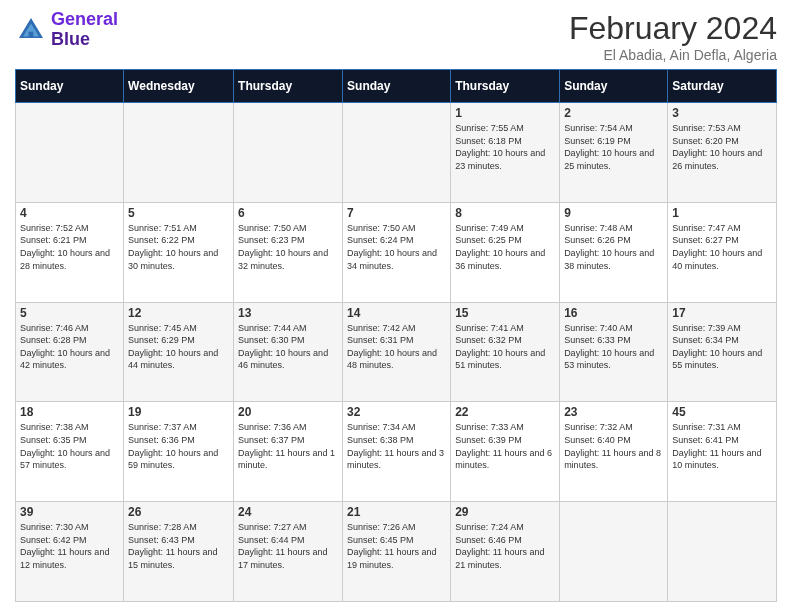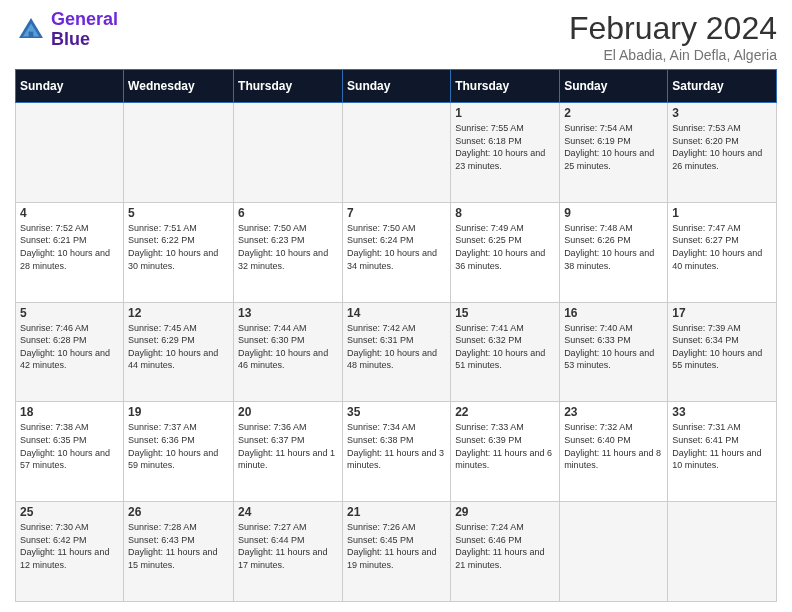--- a/index.html
+++ b/index.html
@@ -155,27 +155,27 @@
           <td><span class="day-number">13</span><span class="day-info">Sunrise: 7:44 AM<br>Sunset: 6:30 PM<br>Daylight: 10 hours and 46 minutes.</span></td>
           <td><span class="day-number">14</span><span class="day-info">Sunrise: 7:42 AM<br>Sunset: 6:31 PM<br>Daylight: 10 hours and 48 minutes.</span></td>
           <td><span class="day-number">15</span><span class="day-info">Sunrise: 7:41 AM<br>Sunset: 6:32 PM<br>Daylight: 10 hours and 51 minutes.</span></td>
           <td><span class="day-number">16</span><span class="day-info">Sunrise: 7:40 AM<br>Sunset: 6:33 PM<br>Daylight: 10 hours and 53 minutes.</span></td>
           <td><span class="day-number">17</span><span class="day-info">Sunrise: 7:39 AM<br>Sunset: 6:34 PM<br>Daylight: 10 hours and 55 minutes.</span></td>
         </tr>
         <tr>
           <td><span class="day-number">18</span><span class="day-info">Sunrise: 7:38 AM<br>Sunset: 6:35 PM<br>Daylight: 10 hours and 57 minutes.</span></td>
           <td><span class="day-number">19</span><span class="day-info">Sunrise: 7:37 AM<br>Sunset: 6:36 PM<br>Daylight: 10 hours and 59 minutes.</span></td>
           <td><span class="day-number">20</span><span class="day-info">Sunrise: 7:36 AM<br>Sunset: 6:37 PM<br>Daylight: 11 hours and 1 minute.</span></td>
-          <td><span class="day-number">35</span><span class="day-info">Sunrise: 7:34 AM<br>Sunset: 6:38 PM<br>Daylight: 11 hours and 3 minutes.</span></td>
+          <td><span class="day-number">32</span><span class="day-info">Sunrise: 7:34 AM<br>Sunset: 6:38 PM<br>Daylight: 11 hours and 3 minutes.</span></td>
           <td><span class="day-number">22</span><span class="day-info">Sunrise: 7:33 AM<br>Sunset: 6:39 PM<br>Daylight: 11 hours and 6 minutes.</span></td>
           <td><span class="day-number">23</span><span class="day-info">Sunrise: 7:32 AM<br>Sunset: 6:40 PM<br>Daylight: 11 hours and 8 minutes.</span></td>
-          <td><span class="day-number">33</span><span class="day-info">Sunrise: 7:31 AM<br>Sunset: 6:41 PM<br>Daylight: 11 hours and 10 minutes.</span></td>
+          <td><span class="day-number">45</span><span class="day-info">Sunrise: 7:31 AM<br>Sunset: 6:41 PM<br>Daylight: 11 hours and 10 minutes.</span></td>
         </tr>
         <tr>
-          <td><span class="day-number">25</span><span class="day-info">Sunrise: 7:30 AM<br>Sunset: 6:42 PM<br>Daylight: 11 hours and 12 minutes.</span></td>
+          <td><span class="day-number">39</span><span class="day-info">Sunrise: 7:30 AM<br>Sunset: 6:42 PM<br>Daylight: 11 hours and 12 minutes.</span></td>
           <td><span class="day-number">26</span><span class="day-info">Sunrise: 7:28 AM<br>Sunset: 6:43 PM<br>Daylight: 11 hours and 15 minutes.</span></td>
           <td><span class="day-number">24</span><span class="day-info">Sunrise: 7:27 AM<br>Sunset: 6:44 PM<br>Daylight: 11 hours and 17 minutes.</span></td>
           <td><span class="day-number">21</span><span class="day-info">Sunrise: 7:26 AM<br>Sunset: 6:45 PM<br>Daylight: 11 hours and 19 minutes.</span></td>
           <td><span class="day-number">29</span><span class="day-info">Sunrise: 7:24 AM<br>Sunset: 6:46 PM<br>Daylight: 11 hours and 21 minutes.</span></td>
           <td class="empty"></td>
           <td class="empty"></td>
         </tr>
       </tbody>
   </table>
 </div>

